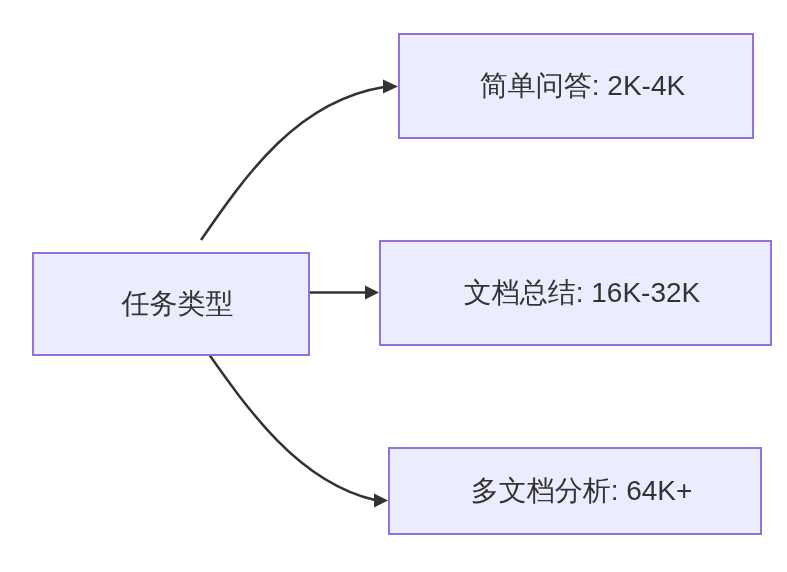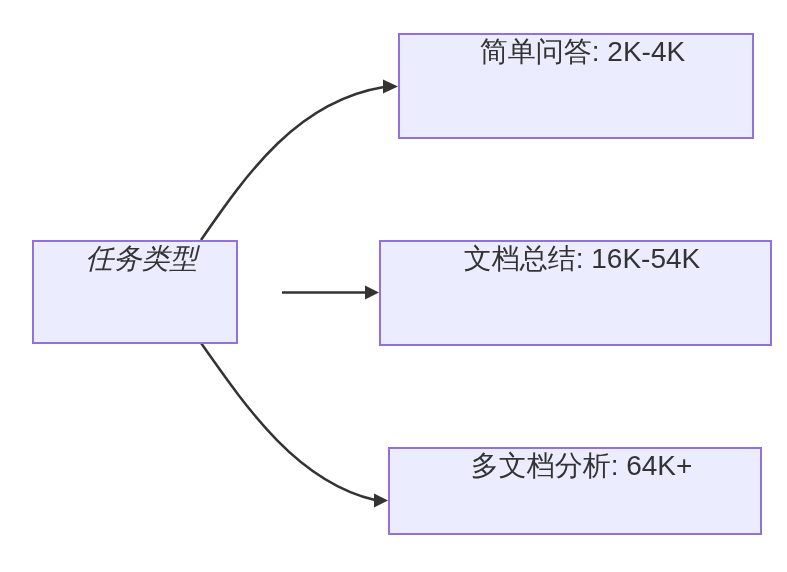--- a/index.html
+++ b/index.html
@@ -32,31 +32,32 @@
     stroke: var(--edge);
     stroke-width: 2.5;
   }
   .arrowhead {
     fill: var(--edge);
     stroke: none;
   }
   .node {
     position: absolute;
     display: flex;
+    align-items: center;
     justify-content: center;
     background: var(--node-fill);
     border: 2.5px solid var(--node-border);
     color: var(--text);
     font-size: 28px;
     line-height: 1.2;
     text-align: center;
     white-space: nowrap;
     padding-left: 13px;
   }
-  .node-root    { left: 32px;  top: 240px; width: 206px; height: 104px; font-style: italic; }
+  .node-root    { left: 32px;  top: 252px; width: 278px; height: 104px; }
   .node-top     { left: 398px; top: 33px;  width: 356px; height: 106px; }
   .node-middle  { left: 379px; top: 240px; width: 393px; height: 106px; }
   .node-bottom  { left: 388px; top: 447px; width: 374px; height: 88px; }
 </style>
 </head>
 <body>
 
 <div class="canvas">
 
   <svg class="edges-layer" viewBox="0 0 787 572" aria-hidden="true">
@@ -72,20 +73,20 @@
 
   <div class="node node-root">
     <span>任务类型</span>
   </div>
 
   <div class="node node-top">
     <span>简单问答: 2K-4K</span>
   </div>
 
   <div class="node node-middle">
-    <span>文档总结: 16K-54K</span>
+    <span>文档总结: 16K-32K</span>
   </div>
 
   <div class="node node-bottom">
     <span>多文档分析: 64K+</span>
   </div>
 
 </div>
 
 </body></html>

